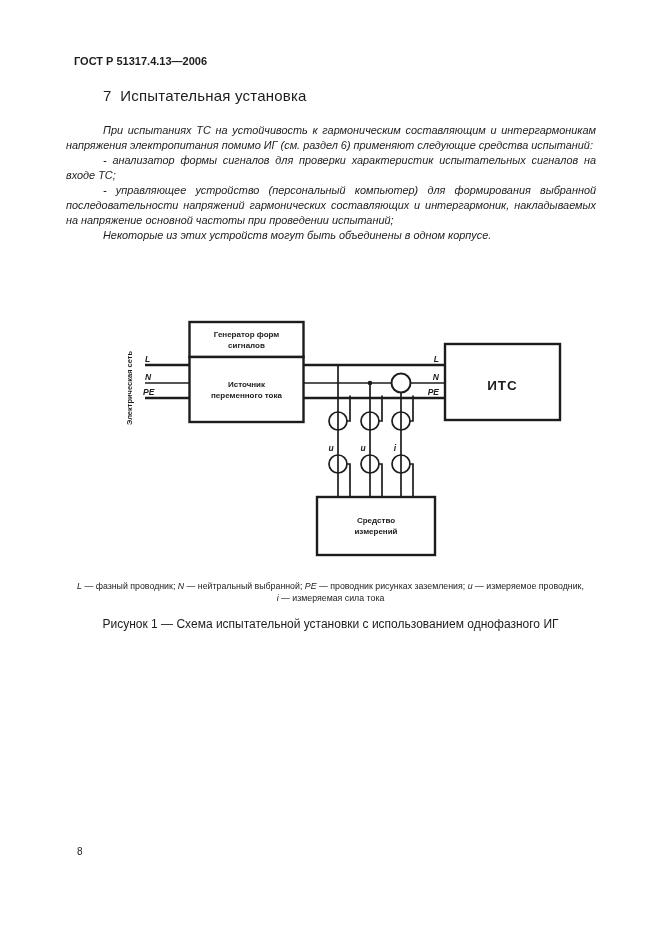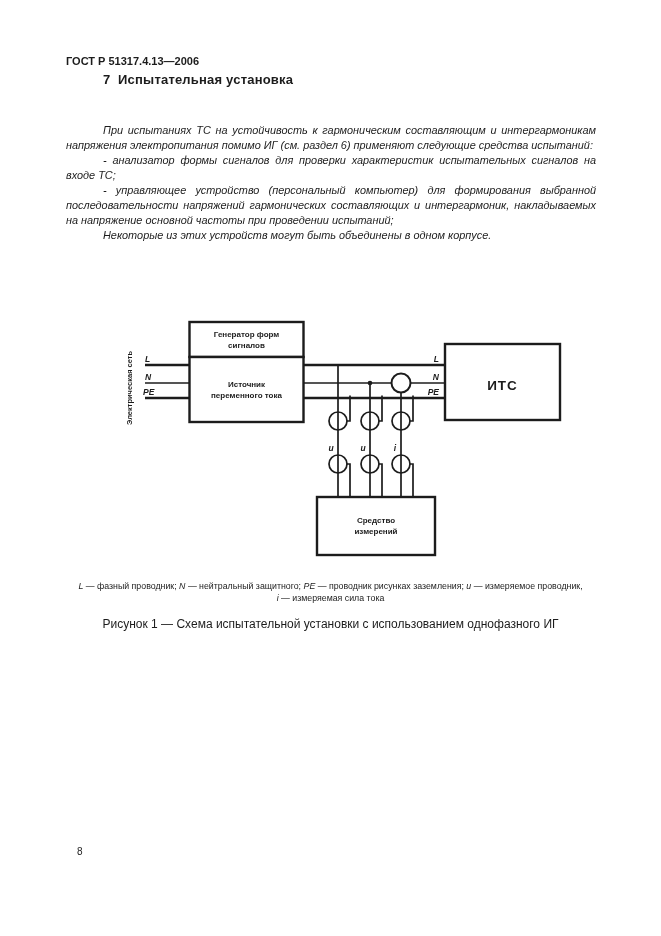--- a/index.html
+++ b/index.html
@@ -3,26 +3,26 @@
 <meta charset="utf-8">
 <style>
   :root { --ink:#1c1c1c; --paper:#ffffff; }
   html,body { margin:0; padding:0; background:#ffffff; }
   .page {
     position:relative; width:661px; height:936px; overflow:hidden;
     background:var(--paper); color:var(--ink);
     font-family:"Liberation Sans", sans-serif;
   }
   .doc-header {
-    position:absolute; left:66px; top:55px;
+    position:absolute; left:74px; top:55px;
     font-size:11px; font-weight:bold; white-space:pre;
   }
   .section-title {
-    position:absolute; left:103px; top:72px;
-    font-size:13px; font-weight:bold; white-space:pre; letter-spacing:0.2px;
+    position:absolute; left:103px; top:87px;
+    font-size:15px; font-weight:normal; white-space:pre; letter-spacing:0.2px;
   }
   .body-text {
     position:absolute; left:66px; top:123px; width:530px;
     font-size:10.9px; line-height:15px; text-align:justify;
   }
   .body-text p { margin:0; text-indent:37px; hyphens:manual;font-style:italic; }
   .diagram-wrap { position:absolute; left:95px; top:314px; width:480px; height:250px; }
   .diagram { color:var(--ink); display:block; }
   .diagram text { font-family:"Liberation Sans", sans-serif; fill:currentColor; stroke:none; }
   .wire-thick { stroke:currentColor; stroke-width:2.6; fill:none; }
@@ -117,21 +117,21 @@
 
       <text class="wire-lbl" x="236" y="136.5" text-anchor="middle">u</text>
       <text class="wire-lbl" x="268" y="136.5" text-anchor="middle">u</text>
       <text class="wire-lbl" x="300" y="136.5" text-anchor="middle">i</text>
 
       <text class="mains-lbl" transform="translate(36.5,111) rotate(-90)">Электрическая сеть</text>
     </svg>
   </div>
 
   <div class="legend">
-    <div><span style="font-style: italic;">L</span><span> — фазный проводник; </span><span style="font-style: italic;">N</span><span> — нейтральный защитного; </span><span style="font-style: italic;">PE</span><span> — проводник рисунках заземления; </span><span style="font-style: italic;">u</span><span> — измеряемое проводник,</span></div>
+    <div><span style="font-style: italic;">L</span><span> — фазный проводник; </span><span style="font-style: italic;">N</span><span> — нейтральный выбранной; </span><span style="font-style: italic;">PE</span><span> — проводник рисунках заземления; </span><span style="font-style: italic;">u</span><span> — измеряемое проводник,</span></div>
     <div><span style="font-style: italic;">i</span><span> — измеряемая сила тока</span></div>
   </div>
 
   <div class="caption">Рисунок 1 — Схема испытательной установки с использованием однофазного ИГ</div>
 
   <div class="page-number">8</div>
 
 </div>
 
 </body></html>

